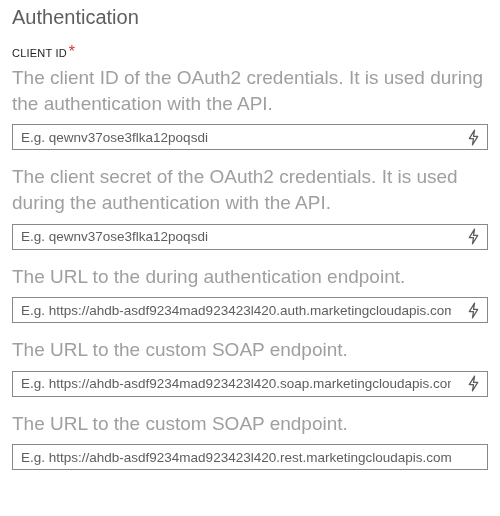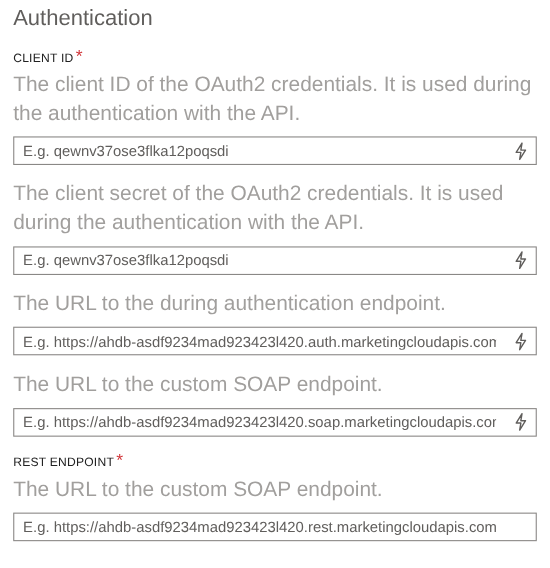--- a/index.html
+++ b/index.html
@@ -126,23 +126,20 @@
     <input type="text" placeholder="E.g. https://ahdb-asdf9234mad923423l420.soap.marketingcloudapis.com/" style="">
     <div class="dyn-btn">
       <svg viewBox="0 0 10 16" fill="none" stroke="currentColor" stroke-width="1.2" stroke-linejoin="round">
           <path d="M6 1 L1 9 L5 9 L4 15 L9 7 L5 7 Z"></path>
         </svg>
     </div>
   </div>
 </div>
 
 <div class="field">
-  <div>
-    <span class="field-label">REST ENDPOINT</span><span class="required">*</span>
-  </div>
   <div class="field-desc">The URL to the custom SOAP endpoint.</div>
   <div class="input-wrap">
     <input type="text" placeholder="E.g. https://ahdb-asdf9234mad923423l420.rest.marketingcloudapis.com/" style="">
     <div class="dyn-btn">
       
     </div>
   </div>
 </div>
 
 </body></html>

